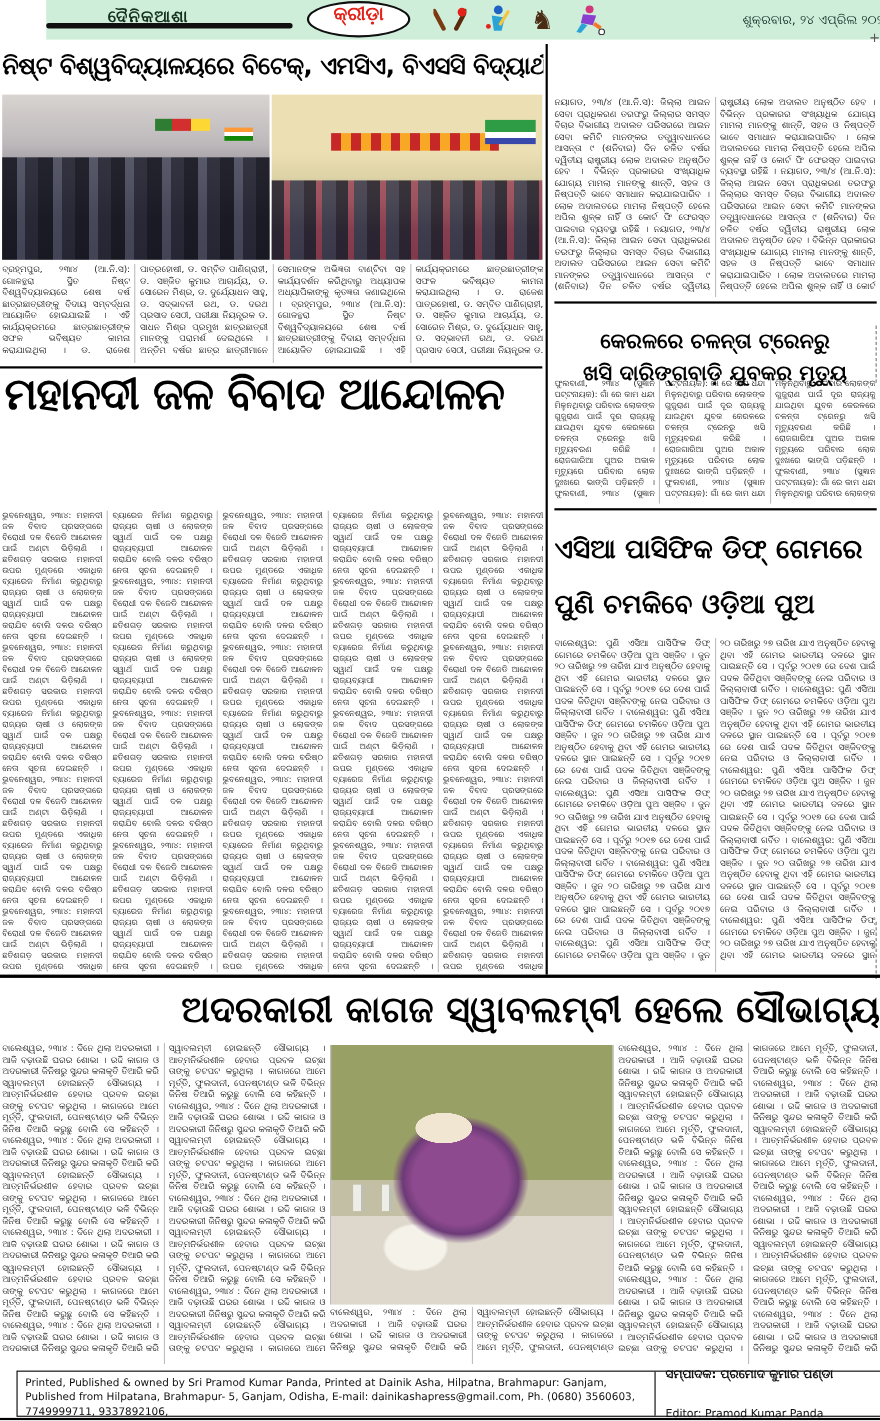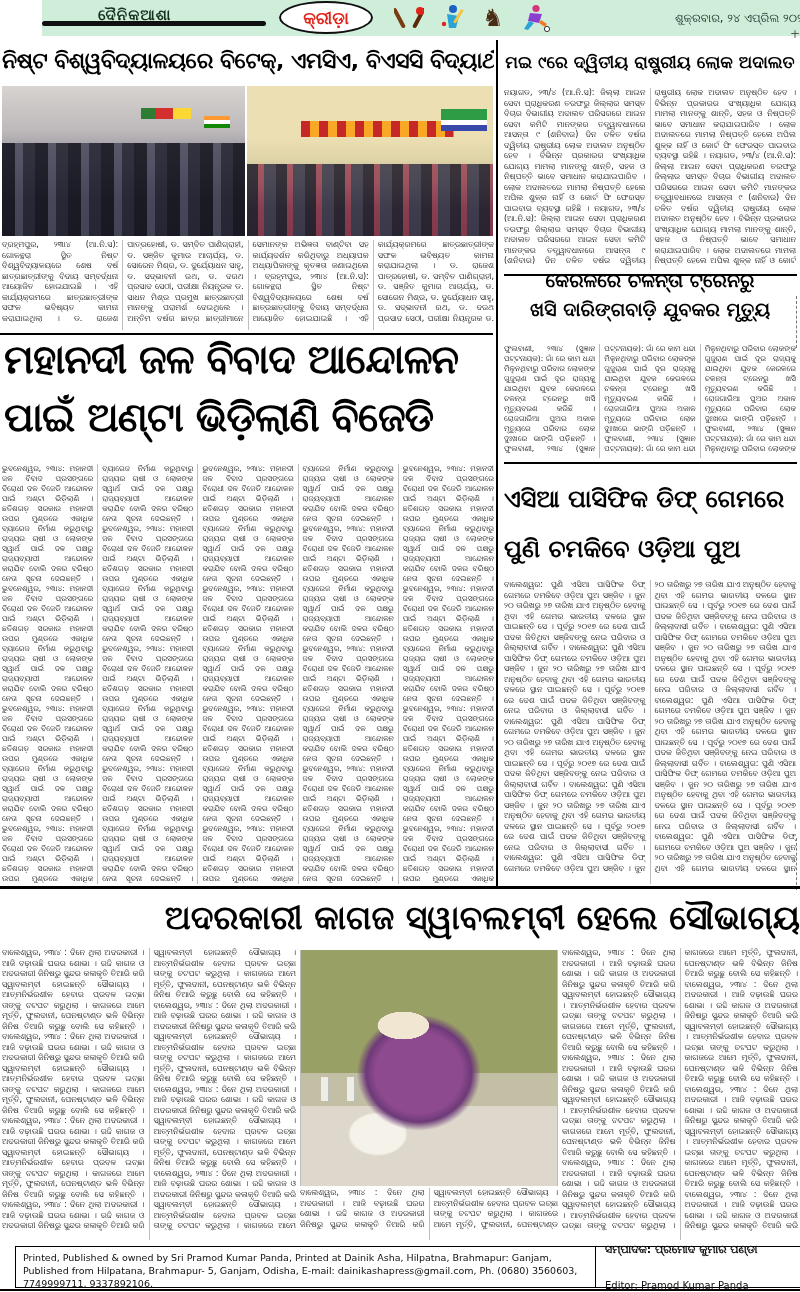--- a/index.html
+++ b/index.html
@@ -8,21 +8,21 @@
     position:relative; width:800px; height:1292px; margin:0 auto;
     background:#ffffff; overflow:hidden;
     font-family:"DejaVu Sans","Liberation Sans",sans-serif; color:#111;
   }
   
   .masthead { position:absolute; left:0; top:0; width:800px; height:36px; background:#cfeeda;margin-left:42px; }
   .mast-bar { position:absolute; left:0; top:21px; width:224px; height:5px; background:#101010; border-radius:3px; }
   .paper-name { position:absolute; left:56px; top:6px; font-size:15px; font-weight:bold; color:#15301d; letter-spacing:1px; }
   .section-oval {
     position:absolute; left:237px; top:1px; width:94px; height:33px; background:#fff;
-    border:2.5px solid #101010; border-radius:50%; display:flex; align-items:center; justify-content:center;
+    border:2.5px solid #101010; border-radius:50%; display:flex; justify-content:center;
   }
   .section-oval span { color:#e2231a; font-weight:bold; font-size:17px; }
   .mast-icons { position:absolute; left:352px; top:3px; height:30px; display:flex; align-items:center; gap:16px; }
   .mast-icons svg { display:block; }
   .date-text { position:absolute; right:32px; top:11px; font-size:11.5px; font-weight:normal; color:#143129; }
   .page-badge {
     position:absolute; right:8px; top:9px; width:17px; height:17px; background:#ec1e8c;
     color:#fff; font-size:11px; font-weight:bold; display:flex; align-items:center; justify-content:center;
   }
   .crop-plus { position:absolute; right:0px; top:27px; font-size:12px; color:#555; }
@@ -36,21 +36,21 @@
   .hr1   { left:0;   top:333px; width:493px; height:2px; }
   .hr-r1 { left:504px; top:274px; width:293px; height:2px; }
   .hr-r2 { left:504px; top:462px; width:293px; height:2px; }
   .hr-bottom { left:0; top:886px; width:800px; height:2.5px; }
   .hr-page-bottom { left:0; top:1289px; width:800px; height:2px; }
 
   
   .headline { font-weight:bold; color:#000; overflow:hidden; }
   .h-nist { position:absolute; left:2px; top:42px; width:492px; height:40px; font-size:22px; line-height:38px; white-space:nowrap; letter-spacing:-0.5px; }
   .h-lok  { position:absolute; left:504px; top:46px; width:292px; height:34px; font-size:17px; line-height:32px; text-align:center; white-space:nowrap; }
-  .h-kerala { position:absolute; left:504px; top:266px; width:292px; height:60px; font-size:19px; line-height:29px; text-align:center; }
+  .h-kerala { position:absolute; left:504px; top:296px; width:292px; height:60px; font-size:19px; line-height:29px; text-align:center; }
   .h-mahanadi { position:absolute; left:4px; top:330px; width:489px; height:118px; font-size:40px; line-height:58px; letter-spacing:-1px; }
   .h-asia { position:absolute; left:504px; top:474px; width:292px; height:102px; font-size:24px; line-height:50px; text-align:left; }
   .h-soubhagya { position:absolute; left:0; top:892px; width:800px; height:52px; font-size:33px; line-height:52px; text-align:right; }
   .headline .ln { display:block; }
 
   
   .cols {
     position:absolute; text-align:justify; overflow:hidden;
     font-size:8px; line-height:10.5px; color:#161616;
     column-gap:9px; column-rule:1px solid #bdbdbd;
@@ -156,34 +156,32 @@
   <div class="crop-dash dash-b"></div>
 
   <div class="vrule-main"></div>
 
   <h1 class="headline h-nist">ନିଷ୍ଟ ବିଶ୍ୱବିଦ୍ୟାଳୟରେ ବିଟେକ୍, ଏମସିଏ, ବିଏସସି ବିଦ୍ୟାର୍ଥୀଙ୍କୁ ବିଦାୟ ସମ୍ବର୍ଦ୍ଧନା</h1>
   <div class="photo photo-left"></div>
   <div class="photo photo-right"></div>
   <div class="cols nist-cols">ବ୍ରହ୍ମପୁର, ୨୩ା୪ (ଆ.ନି.ସ): ଗୋଳନ୍ଥରା ସ୍ଥିତ ନିଷ୍ଟ ବିଶ୍ୱବିଦ୍ୟାଳୟରେ ଶେଷ ବର୍ଷ ଛାତ୍ରଛାତ୍ରୀଙ୍କୁ ବିଦାୟ ସମ୍ବର୍ଦ୍ଧନା ଆୟୋଜିତ ହୋଇଯାଇଛି । ଏହି କାର୍ଯ୍ୟକ୍ରମରେ ଛାତ୍ରଛାତ୍ରୀଙ୍କ ସଫଳ ଭବିଷ୍ୟତ କାମନା କରାଯାଇଥିଲା । ଡ. ରାଜେଶ ପାତ୍ରହୋଷୀ, ଡ. ସମ୍ବିତ ପାଣିଗ୍ରାହୀ, ଡ. ସଞ୍ଜିତ କୁମାର ଆଚାର୍ଯ୍ୟ, ଡ. ସୋରେନ ମିଶ୍ର, ଡ. ଦୁର୍ଯ୍ୟୋଧନ ସାହୁ, ଡ. ସଦ୍ଭାବନୀ ରଥ, ଡ. ଦରଥ ପ୍ରସାଦ ସେଠୀ, ପରୀକ୍ଷା ନିୟନ୍ତ୍ରକ ଡ. ସାଧନ ମିଶ୍ର ପ୍ରମୁଖ ଛାତ୍ରଛାତ୍ରୀ ମାନଙ୍କୁ ପରାମର୍ଶ ଦେଇଥିଲେ । ଅନ୍ତିମ ବର୍ଷର ଛାତ୍ର ଛାତ୍ରୀମାନେ ସେମାନଙ୍କ ଅଭିଜ୍ଞତା ବାଣ୍ଟିବା ସହ କାର୍ଯ୍ୟଦର୍ଶନ କରିଥିବାରୁ ଅଧ୍ୟାପକ ଅଧ୍ୟାପିକାଙ୍କୁ କୃତଜ୍ଞତା ଜଣାଇଥିଲେ । ବ୍ରହ୍ମପୁର, ୨୩ା୪ (ଆ.ନି.ସ): ଗୋଳନ୍ଥରା ସ୍ଥିତ ନିଷ୍ଟ ବିଶ୍ୱବିଦ୍ୟାଳୟରେ ଶେଷ ବର୍ଷ ଛାତ୍ରଛାତ୍ରୀଙ୍କୁ ବିଦାୟ ସମ୍ବର୍ଦ୍ଧନା ଆୟୋଜିତ ହୋଇଯାଇଛି । ଏହି କାର୍ଯ୍ୟକ୍ରମରେ ଛାତ୍ରଛାତ୍ରୀଙ୍କ ସଫଳ ଭବିଷ୍ୟତ କାମନା କରାଯାଇଥିଲା । ଡ. ରାଜେଶ ପାତ୍ରହୋଷୀ, ଡ. ସମ୍ବିତ ପାଣିଗ୍ରାହୀ, ଡ. ସଞ୍ଜିତ କୁମାର ଆଚାର୍ଯ୍ୟ, ଡ. ସୋରେନ ମିଶ୍ର, ଡ. ଦୁର୍ଯ୍ୟୋଧନ ସାହୁ, ଡ. ସଦ୍ଭାବନୀ ରଥ, ଡ. ଦରଥ ପ୍ରସାଦ ସେଠୀ, ପରୀକ୍ଷା ନିୟନ୍ତ୍ରକ ଡ. ସାଧନ ମିଶ୍ର ପ୍ରମୁଖ ଛାତ୍ରଛାତ୍ରୀ ମାନଙ୍କୁ ପରାମର୍ଶ ଦେଇଥିଲେ । ଅନ୍ତିମ ବର୍ଷର ଛାତ୍ର ଛାତ୍ରୀମାନେ ସେମାନଙ୍କ ଅଭିଜ୍ଞତା ବାଣ୍ଟିବା ସହ କାର୍ଯ୍ୟଦର୍ଶନ କରିଥିବାରୁ ଅଧ୍ୟାପକ ଅଧ୍ୟାପିକାଙ୍କୁ କୃତଜ୍ଞତା ଜଣାଇଥିଲେ । ବ୍ରହ୍ମପୁର, ୨୩ା୪ (ଆ.ନି.ସ): ଗୋଳନ୍ଥରା ସ୍ଥିତ ନିଷ୍ଟ ବିଶ୍ୱବିଦ୍ୟାଳୟରେ ଶେଷ ବର୍ଷ ଛାତ୍ରଛାତ୍ରୀଙ୍କୁ ବିଦାୟ ସମ୍ବର୍ଦ୍ଧନା ଆୟୋଜିତ ହୋଇଯାଇଛି । ଏହି କାର୍ଯ୍ୟକ୍ରମରେ ଛାତ୍ରଛାତ୍ରୀଙ୍କ ସଫଳ ଭବିଷ୍ୟତ କାମନା କରାଯାଇଥିଲା । ଡ. ରାଜେଶ ପାତ୍ରହୋଷୀ, ଡ. ସମ୍ବିତ ପାଣିଗ୍ରାହୀ, ଡ. ସଞ୍ଜିତ କୁମାର ଆଚାର୍ଯ୍ୟ, ଡ. ସୋରେନ ମିଶ୍ର, ଡ. ଦୁର୍ଯ୍ୟୋଧନ ସାହୁ, ଡ. ସଦ୍ଭାବନୀ ରଥ, ଡ. ଦରଥ ପ୍ରସାଦ ସେଠୀ, ପରୀକ୍ଷା ନିୟନ୍ତ୍ରକ ଡ. ସାଧନ ମିଶ୍ର ପ୍ରମୁଖ ଛାତ୍ରଛାତ୍ରୀ ମାନଙ୍କୁ ପରାମର୍ଶ ଦେଇଥିଲେ । ଅନ୍ତିମ ବର୍ଷର ଛାତ୍ର ଛାତ୍ରୀମାନେ ସେମାନଙ୍କ ଅଭିଜ୍ଞତା ବାଣ୍ଟିବା ସହ କାର୍ଯ୍ୟଦର୍ଶନ କରିଥିବାରୁ ଅଧ୍ୟାପକ ଅଧ୍ୟାପିକାଙ୍କୁ କୃତଜ୍ଞତା ଜଣାଇଥିଲେ । ବ୍ରହ୍ମପୁର, ୨୩ା୪ (ଆ.ନି.ସ): ଗୋଳନ୍ଥରା ସ୍ଥିତ ନିଷ୍ଟ ବିଶ୍ୱବିଦ୍ୟାଳୟରେ ଶେଷ ବର୍ଷ ଛାତ୍ରଛାତ୍ରୀଙ୍କୁ ବିଦାୟ ସମ୍ବର୍ଦ୍ଧନା ଆୟୋଜିତ ହୋଇଯାଇଛି । ଏହି କାର୍ଯ୍ୟକ୍ରମରେ ଛାତ୍ରଛାତ୍ରୀଙ୍କ ସଫଳ ଭବିଷ୍ୟତ କାମନା କରାଯାଇଥିଲା । ଡ. ରାଜେଶ ପାତ୍ରହୋଷୀ, ଡ. ସମ୍ବିତ ପାଣିଗ୍ରାହୀ, ଡ. ସଞ୍ଜିତ କୁମାର ଆଚାର୍ଯ୍ୟ, ଡ. ସୋରେନ ମିଶ୍ର, ଡ. ଦୁର୍ଯ୍ୟୋଧନ ସାହୁ, ଡ. ସଦ୍ଭାବନୀ ରଥ, ଡ. ଦରଥ ପ୍ରସାଦ ସେଠୀ, ପରୀକ୍ଷା ନିୟନ୍ତ୍ରକ ଡ. ସାଧନ ମିଶ୍ର ପ୍ରମୁଖ ଛାତ୍ରଛାତ୍ରୀ ମାନଙ୍କୁ ପରାମର୍ଶ ଦେଇଥିଲେ । ଅନ୍ତିମ ବର୍ଷର ଛାତ୍ର ଛାତ୍ରୀମାନେ ସେମାନଙ୍କ ଅଭିଜ୍ଞତା ବାଣ୍ଟିବା ସହ କାର୍ଯ୍ୟଦର୍ଶନ କରିଥିବାରୁ ଅଧ୍ୟାପକ ଅଧ୍ୟାପିକାଙ୍କୁ କୃତଜ୍ଞତା ଜଣାଇଥିଲେ । ବ୍ରହ୍ମପୁର, ୨୩ା୪ (ଆ.ନି.ସ): ଗୋଳନ୍ଥରା ସ୍ଥିତ ନିଷ୍ଟ ବିଶ୍ୱବିଦ୍ୟାଳୟରେ ଶେଷ ବର୍ଷ ଛାତ୍ରଛାତ୍ରୀଙ୍କୁ ବିଦାୟ ସମ୍ବର୍ଦ୍ଧନା ଆୟୋଜିତ ହୋଇଯାଇଛି । ଏହି କାର୍ଯ୍ୟକ୍ରମରେ ଛାତ୍ରଛାତ୍ରୀଙ୍କ ସଫଳ ଭବିଷ୍ୟତ କାମନା କରାଯାଇଥିଲା । ଡ. ରାଜେଶ ପାତ୍ରହୋଷୀ, ଡ. ସମ୍ବିତ ପାଣିଗ୍ରାହୀ, ଡ. ସଞ୍ଜିତ କୁମାର ଆଚାର୍ଯ୍ୟ, ଡ. ସୋରେନ ମିଶ୍ର, ଡ. ଦୁର୍ଯ୍ୟୋଧନ ସାହୁ, ଡ. ସଦ୍ଭାବନୀ ରଥ, ଡ. ଦରଥ ପ୍ରସାଦ ସେଠୀ, ପରୀକ୍ଷା ନିୟନ୍ତ୍ରକ ଡ. ସାଧନ ମିଶ୍ର ପ୍ରମୁଖ ଛାତ୍ରଛାତ୍ରୀ ମାନଙ୍କୁ ପରାମର୍ଶ ଦେଇଥିଲେ । ଅନ୍ତିମ ବର୍ଷର ଛାତ୍ର ଛାତ୍ରୀମାନେ ସେମାନଙ୍କ ଅଭିଜ୍ଞତା ବାଣ୍ଟିବା ସହ କାର୍ଯ୍ୟଦର୍ଶନ କରିଥିବାରୁ ଅଧ୍ୟାପକ ଅଧ୍ୟାପିକାଙ୍କୁ କୃତଜ୍ଞତା ଜଣାଇଥିଲେ ।</div>
   <div class="hr hr1"></div>
 
-  <h2 class="headline h-lok">ମଇ ୯ରେ ଦ୍ୱିତୀୟ ରାଷ୍ଟ୍ରୀୟ ଲୋକ ଅଦାଲତ</h2>
   <div class="cols lok-cols">ନୟାଗଡ, ୨୩/୪ (ଆ.ନି.ସ): ଜିଲ୍ଲା ଆଇନ ସେବା ପ୍ରାଧିକରଣ ତରଫରୁ ଜିଲ୍ଲାର ସମସ୍ତ ବିଚାର ବିଭାଗୀୟ ଅଦାଲତ ପରିସରରେ ଆଇନ ସେବା କମିଟି ମାନଙ୍କର ତତ୍ତ୍ୱାବଧାନରେ ଆସନ୍ତା ୯ (ଶନିବାର) ଦିନ ଚଳିତ ବର୍ଷର ଦ୍ୱିତୀୟ ରାଷ୍ଟ୍ରୀୟ ଲୋକ ଅଦାଲତ ଅନୁଷ୍ଠିତ ହେବ । ବିଭିନ୍ନ ପ୍ରକାରର ସଂଖ୍ୟାଧିକ ଯୋଗ୍ୟ ମାମଲା ମାନଙ୍କୁ ଶାନ୍ତି, ସହଜ ଓ ନିଷ୍ପତ୍ତି ଭାବେ ସମାଧାନ କରାଯାଇପାରିବ । ଲୋକ ଅଦାଲତରେ ମାମଲା ନିଷ୍ପତ୍ତି ହେଲେ ଅପିଲ ଶୁଳ୍କ ନାହିଁ ଓ କୋର୍ଟ ଫି ଫେରସ୍ତ ପାଇବାର ବ୍ୟବସ୍ଥା ରହିଛି । ନୟାଗଡ, ୨୩/୪ (ଆ.ନି.ସ): ଜିଲ୍ଲା ଆଇନ ସେବା ପ୍ରାଧିକରଣ ତରଫରୁ ଜିଲ୍ଲାର ସମସ୍ତ ବିଚାର ବିଭାଗୀୟ ଅଦାଲତ ପରିସରରେ ଆଇନ ସେବା କମିଟି ମାନଙ୍କର ତତ୍ତ୍ୱାବଧାନରେ ଆସନ୍ତା ୯ (ଶନିବାର) ଦିନ ଚଳିତ ବର୍ଷର ଦ୍ୱିତୀୟ ରାଷ୍ଟ୍ରୀୟ ଲୋକ ଅଦାଲତ ଅନୁଷ୍ଠିତ ହେବ । ବିଭିନ୍ନ ପ୍ରକାରର ସଂଖ୍ୟାଧିକ ଯୋଗ୍ୟ ମାମଲା ମାନଙ୍କୁ ଶାନ୍ତି, ସହଜ ଓ ନିଷ୍ପତ୍ତି ଭାବେ ସମାଧାନ କରାଯାଇପାରିବ । ଲୋକ ଅଦାଲତରେ ମାମଲା ନିଷ୍ପତ୍ତି ହେଲେ ଅପିଲ ଶୁଳ୍କ ନାହିଁ ଓ କୋର୍ଟ ଫି ଫେରସ୍ତ ପାଇବାର ବ୍ୟବସ୍ଥା ରହିଛି । ନୟାଗଡ, ୨୩/୪ (ଆ.ନି.ସ): ଜିଲ୍ଲା ଆଇନ ସେବା ପ୍ରାଧିକରଣ ତରଫରୁ ଜିଲ୍ଲାର ସମସ୍ତ ବିଚାର ବିଭାଗୀୟ ଅଦାଲତ ପରିସରରେ ଆଇନ ସେବା କମିଟି ମାନଙ୍କର ତତ୍ତ୍ୱାବଧାନରେ ଆସନ୍ତା ୯ (ଶନିବାର) ଦିନ ଚଳିତ ବର୍ଷର ଦ୍ୱିତୀୟ ରାଷ୍ଟ୍ରୀୟ ଲୋକ ଅଦାଲତ ଅନୁଷ୍ଠିତ ହେବ । ବିଭିନ୍ନ ପ୍ରକାରର ସଂଖ୍ୟାଧିକ ଯୋଗ୍ୟ ମାମଲା ମାନଙ୍କୁ ଶାନ୍ତି, ସହଜ ଓ ନିଷ୍ପତ୍ତି ଭାବେ ସମାଧାନ କରାଯାଇପାରିବ । ଲୋକ ଅଦାଲତରେ ମାମଲା ନିଷ୍ପତ୍ତି ହେଲେ ଅପିଲ ଶୁଳ୍କ ନାହିଁ ଓ କୋର୍ଟ ଫି ଫେରସ୍ତ ପାଇବାର ବ୍ୟବସ୍ଥା ରହିଛି । ନୟାଗଡ, ୨୩/୪ (ଆ.ନି.ସ): ଜିଲ୍ଲା ଆଇନ ସେବା ପ୍ରାଧିକରଣ ତରଫରୁ ଜିଲ୍ଲାର ସମସ୍ତ ବିଚାର ବିଭାଗୀୟ ଅଦାଲତ ପରିସରରେ ଆଇନ ସେବା କମିଟି ମାନଙ୍କର ତତ୍ତ୍ୱାବଧାନରେ ଆସନ୍ତା ୯ (ଶନିବାର) ଦିନ ଚଳିତ ବର୍ଷର ଦ୍ୱିତୀୟ ରାଷ୍ଟ୍ରୀୟ ଲୋକ ଅଦାଲତ ଅନୁଷ୍ଠିତ ହେବ । ବିଭିନ୍ନ ପ୍ରକାରର ସଂଖ୍ୟାଧିକ ଯୋଗ୍ୟ ମାମଲା ମାନଙ୍କୁ ଶାନ୍ତି, ସହଜ ଓ ନିଷ୍ପତ୍ତି ଭାବେ ସମାଧାନ କରାଯାଇପାରିବ । ଲୋକ ଅଦାଲତରେ ମାମଲା ନିଷ୍ପତ୍ତି ହେଲେ ଅପିଲ ଶୁଳ୍କ ନାହିଁ ଓ କୋର୍ଟ ଫି ଫେରସ୍ତ ପାଇବାର ବ୍ୟବସ୍ଥା ରହିଛି । ନୟାଗଡ, ୨୩/୪ (ଆ.ନି.ସ): ଜିଲ୍ଲା ଆଇନ ସେବା ପ୍ରାଧିକରଣ ତରଫରୁ ଜିଲ୍ଲାର ସମସ୍ତ ବିଚାର ବିଭାଗୀୟ ଅଦାଲତ ପରିସରରେ ଆଇନ ସେବା କମିଟି ମାନଙ୍କର ତତ୍ତ୍ୱାବଧାନରେ ଆସନ୍ତା ୯ (ଶନିବାର) ଦିନ ଚଳିତ ବର୍ଷର ଦ୍ୱିତୀୟ ରାଷ୍ଟ୍ରୀୟ ଲୋକ ଅଦାଲତ ଅନୁଷ୍ଠିତ ହେବ । ବିଭିନ୍ନ ପ୍ରକାରର ସଂଖ୍ୟାଧିକ ଯୋଗ୍ୟ ମାମଲା ମାନଙ୍କୁ ଶାନ୍ତି, ସହଜ ଓ ନିଷ୍ପତ୍ତି ଭାବେ ସମାଧାନ କରାଯାଇପାରିବ । ଲୋକ ଅଦାଲତରେ ମାମଲା ନିଷ୍ପତ୍ତି ହେଲେ ଅପିଲ ଶୁଳ୍କ ନାହିଁ ଓ କୋର୍ଟ ଫି ଫେରସ୍ତ ପାଇବାର ବ୍ୟବସ୍ଥା ରହିଛି ।</div>
   <div class="hr hr-r1"></div>
 
   <h2 class="headline h-kerala">
     <span class="ln">କେରଳରେ ଚଳନ୍ତା ଟ୍ରେନରୁ</span>
     <span class="ln">ଖସି ଦାରିଙ୍ଗବାଡ଼ି ଯୁବକର ମୃତ୍ୟୁ</span>
   </h2>
   <div class="cols kerala-cols">ଫୁଲବାଣୀ, ୨୩ା୪ (ସୁଜ୍ଞାନ ପଟ୍ଟନାୟକ): ଗାଁ ରେ କାମ ଧନ୍ଦା ମିଳୁନଥିବାରୁ ପରିବାର ଲୋକଙ୍କ ଗୁଜୁରାଣ ପାଇଁ ଦୂର ରାଜ୍ୟକୁ ଯାଇଥିବା ଯୁବକ କେରଳରେ ଚଳନ୍ତା ଟ୍ରେନରୁ ଖସି ମୃତ୍ୟୁବରଣ କରିଛି । ରୋଜଗାରିଆ ପୁଅର ଅକାଳ ମୃତ୍ୟୁରେ ପରିବାର ଲୋକ ଦୁଃଖରେ ଭାଙ୍ଗି ପଡ଼ିଛନ୍ତି । ଫୁଲବାଣୀ, ୨୩ା୪ (ସୁଜ୍ଞାନ ପଟ୍ଟନାୟକ): ଗାଁ ରେ କାମ ଧନ୍ଦା ମିଳୁନଥିବାରୁ ପରିବାର ଲୋକଙ୍କ ଗୁଜୁରାଣ ପାଇଁ ଦୂର ରାଜ୍ୟକୁ ଯାଇଥିବା ଯୁବକ କେରଳରେ ଚଳନ୍ତା ଟ୍ରେନରୁ ଖସି ମୃତ୍ୟୁବରଣ କରିଛି । ରୋଜଗାରିଆ ପୁଅର ଅକାଳ ମୃତ୍ୟୁରେ ପରିବାର ଲୋକ ଦୁଃଖରେ ଭାଙ୍ଗି ପଡ଼ିଛନ୍ତି । ଫୁଲବାଣୀ, ୨୩ା୪ (ସୁଜ୍ଞାନ ପଟ୍ଟନାୟକ): ଗାଁ ରେ କାମ ଧନ୍ଦା ମିଳୁନଥିବାରୁ ପରିବାର ଲୋକଙ୍କ ଗୁଜୁରାଣ ପାଇଁ ଦୂର ରାଜ୍ୟକୁ ଯାଇଥିବା ଯୁବକ କେରଳରେ ଚଳନ୍ତା ଟ୍ରେନରୁ ଖସି ମୃତ୍ୟୁବରଣ କରିଛି । ରୋଜଗାରିଆ ପୁଅର ଅକାଳ ମୃତ୍ୟୁରେ ପରିବାର ଲୋକ ଦୁଃଖରେ ଭାଙ୍ଗି ପଡ଼ିଛନ୍ତି । ଫୁଲବାଣୀ, ୨୩ା୪ (ସୁଜ୍ଞାନ ପଟ୍ଟନାୟକ): ଗାଁ ରେ କାମ ଧନ୍ଦା ମିଳୁନଥିବାରୁ ପରିବାର ଲୋକଙ୍କ ଗୁଜୁରାଣ ପାଇଁ ଦୂର ରାଜ୍ୟକୁ ଯାଇଥିବା ଯୁବକ କେରଳରେ ଚଳନ୍ତା ଟ୍ରେନରୁ ଖସି ମୃତ୍ୟୁବରଣ କରିଛି । ରୋଜଗାରିଆ ପୁଅର ଅକାଳ ମୃତ୍ୟୁରେ ପରିବାର ଲୋକ ଦୁଃଖରେ ଭାଙ୍ଗି ପଡ଼ିଛନ୍ତି ।</div>
   <div class="hr hr-r2"></div>
 
   <h1 class="headline h-mahanadi">
     <span class="ln">ମହାନଦୀ ଜଳ ବିବାଦ ଆନ୍ଦୋଳନ</span>
-    <span class="ln">ପାଇଁ ଅଣ୍ଟା ଭିଡ଼ିଲାଣି ବିଜେଡି</span>
   </h1>
   <div class="cols mahanadi-cols">ଭୁବନେଶ୍ୱର, ୨୩ା୪: ମହାନଦୀ ଜଳ ବିବାଦ ପ୍ରସଙ୍ଗରେ ବିରୋଧୀ ଦଳ ବିଜେଡି ଆନ୍ଦୋଳନ ପାଇଁ ଅଣ୍ଟା ଭିଡ଼ିଲାଣି । ଛତିଶଗଡ଼ ସରକାର ମହାନଦୀ ଉପର ମୁଣ୍ଡରେ ଏକାଧିକ ବ୍ୟାରେଜ ନିର୍ମାଣ କରୁଥିବାରୁ ରାଜ୍ୟର ଚାଷୀ ଓ ଲୋକଙ୍କ ସ୍ୱାର୍ଥ ପାଇଁ ଦଳ ପକ୍ଷରୁ ରାଜ୍ୟବ୍ୟାପୀ ଆନ୍ଦୋଳନ କରାଯିବ ବୋଲି ଦଳର ବରିଷ୍ଠ ନେତା ସୂଚନା ଦେଇଛନ୍ତି । ଭୁବନେଶ୍ୱର, ୨୩ା୪: ମହାନଦୀ ଜଳ ବିବାଦ ପ୍ରସଙ୍ଗରେ ବିରୋଧୀ ଦଳ ବିଜେଡି ଆନ୍ଦୋଳନ ପାଇଁ ଅଣ୍ଟା ଭିଡ଼ିଲାଣି । ଛତିଶଗଡ଼ ସରକାର ମହାନଦୀ ଉପର ମୁଣ୍ଡରେ ଏକାଧିକ ବ୍ୟାରେଜ ନିର୍ମାଣ କରୁଥିବାରୁ ରାଜ୍ୟର ଚାଷୀ ଓ ଲୋକଙ୍କ ସ୍ୱାର୍ଥ ପାଇଁ ଦଳ ପକ୍ଷରୁ ରାଜ୍ୟବ୍ୟାପୀ ଆନ୍ଦୋଳନ କରାଯିବ ବୋଲି ଦଳର ବରିଷ୍ଠ ନେତା ସୂଚନା ଦେଇଛନ୍ତି । ଭୁବନେଶ୍ୱର, ୨୩ା୪: ମହାନଦୀ ଜଳ ବିବାଦ ପ୍ରସଙ୍ଗରେ ବିରୋଧୀ ଦଳ ବିଜେଡି ଆନ୍ଦୋଳନ ପାଇଁ ଅଣ୍ଟା ଭିଡ଼ିଲାଣି । ଛତିଶଗଡ଼ ସରକାର ମହାନଦୀ ଉପର ମୁଣ୍ଡରେ ଏକାଧିକ ବ୍ୟାରେଜ ନିର୍ମାଣ କରୁଥିବାରୁ ରାଜ୍ୟର ଚାଷୀ ଓ ଲୋକଙ୍କ ସ୍ୱାର୍ଥ ପାଇଁ ଦଳ ପକ୍ଷରୁ ରାଜ୍ୟବ୍ୟାପୀ ଆନ୍ଦୋଳନ କରାଯିବ ବୋଲି ଦଳର ବରିଷ୍ଠ ନେତା ସୂଚନା ଦେଇଛନ୍ତି । ଭୁବନେଶ୍ୱର, ୨୩ା୪: ମହାନଦୀ ଜଳ ବିବାଦ ପ୍ରସଙ୍ଗରେ ବିରୋଧୀ ଦଳ ବିଜେଡି ଆନ୍ଦୋଳନ ପାଇଁ ଅଣ୍ଟା ଭିଡ଼ିଲାଣି । ଛତିଶଗଡ଼ ସରକାର ମହାନଦୀ ଉପର ମୁଣ୍ଡରେ ଏକାଧିକ ବ୍ୟାରେଜ ନିର୍ମାଣ କରୁଥିବାରୁ ରାଜ୍ୟର ଚାଷୀ ଓ ଲୋକଙ୍କ ସ୍ୱାର୍ଥ ପାଇଁ ଦଳ ପକ୍ଷରୁ ରାଜ୍ୟବ୍ୟାପୀ ଆନ୍ଦୋଳନ କରାଯିବ ବୋଲି ଦଳର ବରିଷ୍ଠ ନେତା ସୂଚନା ଦେଇଛନ୍ତି । ଭୁବନେଶ୍ୱର, ୨୩ା୪: ମହାନଦୀ ଜଳ ବିବାଦ ପ୍ରସଙ୍ଗରେ ବିରୋଧୀ ଦଳ ବିଜେଡି ଆନ୍ଦୋଳନ ପାଇଁ ଅଣ୍ଟା ଭିଡ଼ିଲାଣି । ଛତିଶଗଡ଼ ସରକାର ମହାନଦୀ ଉପର ମୁଣ୍ଡରେ ଏକାଧିକ ବ୍ୟାରେଜ ନିର୍ମାଣ କରୁଥିବାରୁ ରାଜ୍ୟର ଚାଷୀ ଓ ଲୋକଙ୍କ ସ୍ୱାର୍ଥ ପାଇଁ ଦଳ ପକ୍ଷରୁ ରାଜ୍ୟବ୍ୟାପୀ ଆନ୍ଦୋଳନ କରାଯିବ ବୋଲି ଦଳର ବରିଷ୍ଠ ନେତା ସୂଚନା ଦେଇଛନ୍ତି । ଭୁବନେଶ୍ୱର, ୨୩ା୪: ମହାନଦୀ ଜଳ ବିବାଦ ପ୍ରସଙ୍ଗରେ ବିରୋଧୀ ଦଳ ବିଜେଡି ଆନ୍ଦୋଳନ ପାଇଁ ଅଣ୍ଟା ଭିଡ଼ିଲାଣି । ଛତିଶଗଡ଼ ସରକାର ମହାନଦୀ ଉପର ମୁଣ୍ଡରେ ଏକାଧିକ ବ୍ୟାରେଜ ନିର୍ମାଣ କରୁଥିବାରୁ ରାଜ୍ୟର ଚାଷୀ ଓ ଲୋକଙ୍କ ସ୍ୱାର୍ଥ ପାଇଁ ଦଳ ପକ୍ଷରୁ ରାଜ୍ୟବ୍ୟାପୀ ଆନ୍ଦୋଳନ କରାଯିବ ବୋଲି ଦଳର ବରିଷ୍ଠ ନେତା ସୂଚନା ଦେଇଛନ୍ତି । ଭୁବନେଶ୍ୱର, ୨୩ା୪: ମହାନଦୀ ଜଳ ବିବାଦ ପ୍ରସଙ୍ଗରେ ବିରୋଧୀ ଦଳ ବିଜେଡି ଆନ୍ଦୋଳନ ପାଇଁ ଅଣ୍ଟା ଭିଡ଼ିଲାଣି । ଛତିଶଗଡ଼ ସରକାର ମହାନଦୀ ଉପର ମୁଣ୍ଡରେ ଏକାଧିକ ବ୍ୟାରେଜ ନିର୍ମାଣ କରୁଥିବାରୁ ରାଜ୍ୟର ଚାଷୀ ଓ ଲୋକଙ୍କ ସ୍ୱାର୍ଥ ପାଇଁ ଦଳ ପକ୍ଷରୁ ରାଜ୍ୟବ୍ୟାପୀ ଆନ୍ଦୋଳନ କରାଯିବ ବୋଲି ଦଳର ବରିଷ୍ଠ ନେତା ସୂଚନା ଦେଇଛନ୍ତି । ଭୁବନେଶ୍ୱର, ୨୩ା୪: ମହାନଦୀ ଜଳ ବିବାଦ ପ୍ରସଙ୍ଗରେ ବିରୋଧୀ ଦଳ ବିଜେଡି ଆନ୍ଦୋଳନ ପାଇଁ ଅଣ୍ଟା ଭିଡ଼ିଲାଣି । ଛତିଶଗଡ଼ ସରକାର ମହାନଦୀ ଉପର ମୁଣ୍ଡରେ ଏକାଧିକ ବ୍ୟାରେଜ ନିର୍ମାଣ କରୁଥିବାରୁ ରାଜ୍ୟର ଚାଷୀ ଓ ଲୋକଙ୍କ ସ୍ୱାର୍ଥ ପାଇଁ ଦଳ ପକ୍ଷରୁ ରାଜ୍ୟବ୍ୟାପୀ ଆନ୍ଦୋଳନ କରାଯିବ ବୋଲି ଦଳର ବରିଷ୍ଠ ନେତା ସୂଚନା ଦେଇଛନ୍ତି । ଭୁବନେଶ୍ୱର, ୨୩ା୪: ମହାନଦୀ ଜଳ ବିବାଦ ପ୍ରସଙ୍ଗରେ ବିରୋଧୀ ଦଳ ବିଜେଡି ଆନ୍ଦୋଳନ ପାଇଁ ଅଣ୍ଟା ଭିଡ଼ିଲାଣି । ଛତିଶଗଡ଼ ସରକାର ମହାନଦୀ ଉପର ମୁଣ୍ଡରେ ଏକାଧିକ ବ୍ୟାରେଜ ନିର୍ମାଣ କରୁଥିବାରୁ ରାଜ୍ୟର ଚାଷୀ ଓ ଲୋକଙ୍କ ସ୍ୱାର୍ଥ ପାଇଁ ଦଳ ପକ୍ଷରୁ ରାଜ୍ୟବ୍ୟାପୀ ଆନ୍ଦୋଳନ କରାଯିବ ବୋଲି ଦଳର ବରିଷ୍ଠ ନେତା ସୂଚନା ଦେଇଛନ୍ତି । ଭୁବନେଶ୍ୱର, ୨୩ା୪: ମହାନଦୀ ଜଳ ବିବାଦ ପ୍ରସଙ୍ଗରେ ବିରୋଧୀ ଦଳ ବିଜେଡି ଆନ୍ଦୋଳନ ପାଇଁ ଅଣ୍ଟା ଭିଡ଼ିଲାଣି । ଛତିଶଗଡ଼ ସରକାର ମହାନଦୀ ଉପର ମୁଣ୍ଡରେ ଏକାଧିକ ବ୍ୟାରେଜ ନିର୍ମାଣ କରୁଥିବାରୁ ରାଜ୍ୟର ଚାଷୀ ଓ ଲୋକଙ୍କ ସ୍ୱାର୍ଥ ପାଇଁ ଦଳ ପକ୍ଷରୁ ରାଜ୍ୟବ୍ୟାପୀ ଆନ୍ଦୋଳନ କରାଯିବ ବୋଲି ଦଳର ବରିଷ୍ଠ ନେତା ସୂଚନା ଦେଇଛନ୍ତି । ଭୁବନେଶ୍ୱର, ୨୩ା୪: ମହାନଦୀ ଜଳ ବିବାଦ ପ୍ରସଙ୍ଗରେ ବିରୋଧୀ ଦଳ ବିଜେଡି ଆନ୍ଦୋଳନ ପାଇଁ ଅଣ୍ଟା ଭିଡ଼ିଲାଣି । ଛତିଶଗଡ଼ ସରକାର ମହାନଦୀ ଉପର ମୁଣ୍ଡରେ ଏକାଧିକ ବ୍ୟାରେଜ ନିର୍ମାଣ କରୁଥିବାରୁ ରାଜ୍ୟର ଚାଷୀ ଓ ଲୋକଙ୍କ ସ୍ୱାର୍ଥ ପାଇଁ ଦଳ ପକ୍ଷରୁ ରାଜ୍ୟବ୍ୟାପୀ ଆନ୍ଦୋଳନ କରାଯିବ ବୋଲି ଦଳର ବରିଷ୍ଠ ନେତା ସୂଚନା ଦେଇଛନ୍ତି । ଭୁବନେଶ୍ୱର, ୨୩ା୪: ମହାନଦୀ ଜଳ ବିବାଦ ପ୍ରସଙ୍ଗରେ ବିରୋଧୀ ଦଳ ବିଜେଡି ଆନ୍ଦୋଳନ ପାଇଁ ଅଣ୍ଟା ଭିଡ଼ିଲାଣି । ଛତିଶଗଡ଼ ସରକାର ମହାନଦୀ ଉପର ମୁଣ୍ଡରେ ଏକାଧିକ ବ୍ୟାରେଜ ନିର୍ମାଣ କରୁଥିବାରୁ ରାଜ୍ୟର ଚାଷୀ ଓ ଲୋକଙ୍କ ସ୍ୱାର୍ଥ ପାଇଁ ଦଳ ପକ୍ଷରୁ ରାଜ୍ୟବ୍ୟାପୀ ଆନ୍ଦୋଳନ କରାଯିବ ବୋଲି ଦଳର ବରିଷ୍ଠ ନେତା ସୂଚନା ଦେଇଛନ୍ତି । ଭୁବନେଶ୍ୱର, ୨୩ା୪: ମହାନଦୀ ଜଳ ବିବାଦ ପ୍ରସଙ୍ଗରେ ବିରୋଧୀ ଦଳ ବିଜେଡି ଆନ୍ଦୋଳନ ପାଇଁ ଅଣ୍ଟା ଭିଡ଼ିଲାଣି । ଛତିଶଗଡ଼ ସରକାର ମହାନଦୀ ଉପର ମୁଣ୍ଡରେ ଏକାଧିକ ବ୍ୟାରେଜ ନିର୍ମାଣ କରୁଥିବାରୁ ରାଜ୍ୟର ଚାଷୀ ଓ ଲୋକଙ୍କ ସ୍ୱାର୍ଥ ପାଇଁ ଦଳ ପକ୍ଷରୁ ରାଜ୍ୟବ୍ୟାପୀ ଆନ୍ଦୋଳନ କରାଯିବ ବୋଲି ଦଳର ବରିଷ୍ଠ ନେତା ସୂଚନା ଦେଇଛନ୍ତି । ଭୁବନେଶ୍ୱର, ୨୩ା୪: ମହାନଦୀ ଜଳ ବିବାଦ ପ୍ରସଙ୍ଗରେ ବିରୋଧୀ ଦଳ ବିଜେଡି ଆନ୍ଦୋଳନ ପାଇଁ ଅଣ୍ଟା ଭିଡ଼ିଲାଣି । ଛତିଶଗଡ଼ ସରକାର ମହାନଦୀ ଉପର ମୁଣ୍ଡରେ ଏକାଧିକ ବ୍ୟାରେଜ ନିର୍ମାଣ କରୁଥିବାରୁ ରାଜ୍ୟର ଚାଷୀ ଓ ଲୋକଙ୍କ ସ୍ୱାର୍ଥ ପାଇଁ ଦଳ ପକ୍ଷରୁ ରାଜ୍ୟବ୍ୟାପୀ ଆନ୍ଦୋଳନ କରାଯିବ ବୋଲି ଦଳର ବରିଷ୍ଠ ନେତା ସୂଚନା ଦେଇଛନ୍ତି । ଭୁବନେଶ୍ୱର, ୨୩ା୪: ମହାନଦୀ ଜଳ ବିବାଦ ପ୍ରସଙ୍ଗରେ ବିରୋଧୀ ଦଳ ବିଜେଡି ଆନ୍ଦୋଳନ ପାଇଁ ଅଣ୍ଟା ଭିଡ଼ିଲାଣି । ଛତିଶଗଡ଼ ସରକାର ମହାନଦୀ ଉପର ମୁଣ୍ଡରେ ଏକାଧିକ ବ୍ୟାରେଜ ନିର୍ମାଣ କରୁଥିବାରୁ ରାଜ୍ୟର ଚାଷୀ ଓ ଲୋକଙ୍କ ସ୍ୱାର୍ଥ ପାଇଁ ଦଳ ପକ୍ଷରୁ ରାଜ୍ୟବ୍ୟାପୀ ଆନ୍ଦୋଳନ କରାଯିବ ବୋଲି ଦଳର ବରିଷ୍ଠ ନେତା ସୂଚନା ଦେଇଛନ୍ତି । ଭୁବନେଶ୍ୱର, ୨୩ା୪: ମହାନଦୀ ଜଳ ବିବାଦ ପ୍ରସଙ୍ଗରେ ବିରୋଧୀ ଦଳ ବିଜେଡି ଆନ୍ଦୋଳନ ପାଇଁ ଅଣ୍ଟା ଭିଡ଼ିଲାଣି । ଛତିଶଗଡ଼ ସରକାର ମହାନଦୀ ଉପର ମୁଣ୍ଡରେ ଏକାଧିକ ବ୍ୟାରେଜ ନିର୍ମାଣ କରୁଥିବାରୁ ରାଜ୍ୟର ଚାଷୀ ଓ ଲୋକଙ୍କ ସ୍ୱାର୍ଥ ପାଇଁ ଦଳ ପକ୍ଷରୁ ରାଜ୍ୟବ୍ୟାପୀ ଆନ୍ଦୋଳନ କରାଯିବ ବୋଲି ଦଳର ବରିଷ୍ଠ ନେତା ସୂଚନା ଦେଇଛନ୍ତି । ଭୁବନେଶ୍ୱର, ୨୩ା୪: ମହାନଦୀ ଜଳ ବିବାଦ ପ୍ରସଙ୍ଗରେ ବିରୋଧୀ ଦଳ ବିଜେଡି ଆନ୍ଦୋଳନ ପାଇଁ ଅଣ୍ଟା ଭିଡ଼ିଲାଣି । ଛତିଶଗଡ଼ ସରକାର ମହାନଦୀ ଉପର ମୁଣ୍ଡରେ ଏକାଧିକ ବ୍ୟାରେଜ ନିର୍ମାଣ କରୁଥିବାରୁ ରାଜ୍ୟର ଚାଷୀ ଓ ଲୋକଙ୍କ ସ୍ୱାର୍ଥ ପାଇଁ ଦଳ ପକ୍ଷରୁ ରାଜ୍ୟବ୍ୟାପୀ ଆନ୍ଦୋଳନ କରାଯିବ ବୋଲି ଦଳର ବରିଷ୍ଠ ନେତା ସୂଚନା ଦେଇଛନ୍ତି । ଭୁବନେଶ୍ୱର, ୨୩ା୪: ମହାନଦୀ ଜଳ ବିବାଦ ପ୍ରସଙ୍ଗରେ ବିରୋଧୀ ଦଳ ବିଜେଡି ଆନ୍ଦୋଳନ ପାଇଁ ଅଣ୍ଟା ଭିଡ଼ିଲାଣି । ଛତିଶଗଡ଼ ସରକାର ମହାନଦୀ ଉପର ମୁଣ୍ଡରେ ଏକାଧିକ ବ୍ୟାରେଜ ନିର୍ମାଣ କରୁଥିବାରୁ ରାଜ୍ୟର ଚାଷୀ ଓ ଲୋକଙ୍କ ସ୍ୱାର୍ଥ ପାଇଁ ଦଳ ପକ୍ଷରୁ ରାଜ୍ୟବ୍ୟାପୀ ଆନ୍ଦୋଳନ କରାଯିବ ବୋଲି ଦଳର ବରିଷ୍ଠ ନେତା ସୂଚନା ଦେଇଛନ୍ତି ।</div>
 
   <h2 class="headline h-asia">
     <span class="ln">ଏସିଆ ପାସିଫିକ ଡିଫ୍ ଗେମରେ</span>
     <span class="ln">ପୁଣି ଚମକିବେ ଓଡ଼ିଆ ପୁଅ ସଞ୍ଜିବ</span>
   </h2>
   <div class="cols asia-cols">ବାଲେଶ୍ୱର: ପୁଣି ଏସିଆ ପାସିଫିକ ଡିଫ୍ ଗେମରେ ଚମକିବେ ଓଡ଼ିଆ ପୁଅ ସଞ୍ଜିବ । ଜୁନ ୨୦ ତାରିଖରୁ ୨୭ ତାରିଖ ଯାଏ ଅନୁଷ୍ଠିତ ହେବାକୁ ଥିବା ଏହି ଗେମର ଭାରତୀୟ ଦଳରେ ସ୍ଥାନ ପାଇଛନ୍ତି ସେ । ପୂର୍ବରୁ ୨୦୧୭ ରେ ଦେଶ ପାଇଁ ପଦକ ଜିତିଥିବା ସଞ୍ଜିବଙ୍କୁ ନେଇ ପରିବାର ଓ ଜିଲ୍ଲାବାସୀ ଗର୍ବିତ । ବାଲେଶ୍ୱର: ପୁଣି ଏସିଆ ପାସିଫିକ ଡିଫ୍ ଗେମରେ ଚମକିବେ ଓଡ଼ିଆ ପୁଅ ସଞ୍ଜିବ । ଜୁନ ୨୦ ତାରିଖରୁ ୨୭ ତାରିଖ ଯାଏ ଅନୁଷ୍ଠିତ ହେବାକୁ ଥିବା ଏହି ଗେମର ଭାରତୀୟ ଦଳରେ ସ୍ଥାନ ପାଇଛନ୍ତି ସେ । ପୂର୍ବରୁ ୨୦୧୭ ରେ ଦେଶ ପାଇଁ ପଦକ ଜିତିଥିବା ସଞ୍ଜିବଙ୍କୁ ନେଇ ପରିବାର ଓ ଜିଲ୍ଲାବାସୀ ଗର୍ବିତ । ବାଲେଶ୍ୱର: ପୁଣି ଏସିଆ ପାସିଫିକ ଡିଫ୍ ଗେମରେ ଚମକିବେ ଓଡ଼ିଆ ପୁଅ ସଞ୍ଜିବ । ଜୁନ ୨୦ ତାରିଖରୁ ୨୭ ତାରିଖ ଯାଏ ଅନୁଷ୍ଠିତ ହେବାକୁ ଥିବା ଏହି ଗେମର ଭାରତୀୟ ଦଳରେ ସ୍ଥାନ ପାଇଛନ୍ତି ସେ । ପୂର୍ବରୁ ୨୦୧୭ ରେ ଦେଶ ପାଇଁ ପଦକ ଜିତିଥିବା ସଞ୍ଜିବଙ୍କୁ ନେଇ ପରିବାର ଓ ଜିଲ୍ଲାବାସୀ ଗର୍ବିତ । ବାଲେଶ୍ୱର: ପୁଣି ଏସିଆ ପାସିଫିକ ଡିଫ୍ ଗେମରେ ଚମକିବେ ଓଡ଼ିଆ ପୁଅ ସଞ୍ଜିବ । ଜୁନ ୨୦ ତାରିଖରୁ ୨୭ ତାରିଖ ଯାଏ ଅନୁଷ୍ଠିତ ହେବାକୁ ଥିବା ଏହି ଗେମର ଭାରତୀୟ ଦଳରେ ସ୍ଥାନ ପାଇଛନ୍ତି ସେ । ପୂର୍ବରୁ ୨୦୧୭ ରେ ଦେଶ ପାଇଁ ପଦକ ଜିତିଥିବା ସଞ୍ଜିବଙ୍କୁ ନେଇ ପରିବାର ଓ ଜିଲ୍ଲାବାସୀ ଗର୍ବିତ । ବାଲେଶ୍ୱର: ପୁଣି ଏସିଆ ପାସିଫିକ ଡିଫ୍ ଗେମରେ ଚମକିବେ ଓଡ଼ିଆ ପୁଅ ସଞ୍ଜିବ । ଜୁନ ୨୦ ତାରିଖରୁ ୨୭ ତାରିଖ ଯାଏ ଅନୁଷ୍ଠିତ ହେବାକୁ ଥିବା ଏହି ଗେମର ଭାରତୀୟ ଦଳରେ ସ୍ଥାନ ପାଇଛନ୍ତି ସେ । ପୂର୍ବରୁ ୨୦୧୭ ରେ ଦେଶ ପାଇଁ ପଦକ ଜିତିଥିବା ସଞ୍ଜିବଙ୍କୁ ନେଇ ପରିବାର ଓ ଜିଲ୍ଲାବାସୀ ଗର୍ବିତ । ବାଲେଶ୍ୱର: ପୁଣି ଏସିଆ ପାସିଫିକ ଡିଫ୍ ଗେମରେ ଚମକିବେ ଓଡ଼ିଆ ପୁଅ ସଞ୍ଜିବ । ଜୁନ ୨୦ ତାରିଖରୁ ୨୭ ତାରିଖ ଯାଏ ଅନୁଷ୍ଠିତ ହେବାକୁ ଥିବା ଏହି ଗେମର ଭାରତୀୟ ଦଳରେ ସ୍ଥାନ ପାଇଛନ୍ତି ସେ । ପୂର୍ବରୁ ୨୦୧୭ ରେ ଦେଶ ପାଇଁ ପଦକ ଜିତିଥିବା ସଞ୍ଜିବଙ୍କୁ ନେଇ ପରିବାର ଓ ଜିଲ୍ଲାବାସୀ ଗର୍ବିତ । ବାଲେଶ୍ୱର: ପୁଣି ଏସିଆ ପାସିଫିକ ଡିଫ୍ ଗେମରେ ଚମକିବେ ଓଡ଼ିଆ ପୁଅ ସଞ୍ଜିବ । ଜୁନ ୨୦ ତାରିଖରୁ ୨୭ ତାରିଖ ଯାଏ ଅନୁଷ୍ଠିତ ହେବାକୁ ଥିବା ଏହି ଗେମର ଭାରତୀୟ ଦଳରେ ସ୍ଥାନ ପାଇଛନ୍ତି ସେ । ପୂର୍ବରୁ ୨୦୧୭ ରେ ଦେଶ ପାଇଁ ପଦକ ଜିତିଥିବା ସଞ୍ଜିବଙ୍କୁ ନେଇ ପରିବାର ଓ ଜିଲ୍ଲାବାସୀ ଗର୍ବିତ । ବାଲେଶ୍ୱର: ପୁଣି ଏସିଆ ପାସିଫିକ ଡିଫ୍ ଗେମରେ ଚମକିବେ ଓଡ଼ିଆ ପୁଅ ସଞ୍ଜିବ । ଜୁନ ୨୦ ତାରିଖରୁ ୨୭ ତାରିଖ ଯାଏ ଅନୁଷ୍ଠିତ ହେବାକୁ ଥିବା ଏହି ଗେମର ଭାରତୀୟ ଦଳରେ ସ୍ଥାନ ପାଇଛନ୍ତି ସେ । ପୂର୍ବରୁ ୨୦୧୭ ରେ ଦେଶ ପାଇଁ ପଦକ ଜିତିଥିବା ସଞ୍ଜିବଙ୍କୁ ନେଇ ପରିବାର ଓ ଜିଲ୍ଲାବାସୀ ଗର୍ବିତ । ବାଲେଶ୍ୱର: ପୁଣି ଏସିଆ ପାସିଫିକ ଡିଫ୍ ଗେମରେ ଚମକିବେ ଓଡ଼ିଆ ପୁଅ ସଞ୍ଜିବ । ଜୁନ ୨୦ ତାରିଖରୁ ୨୭ ତାରିଖ ଯାଏ ଅନୁଷ୍ଠିତ ହେବାକୁ ଥିବା ଏହି ଗେମର ଭାରତୀୟ ଦଳରେ ସ୍ଥାନ ପାଇଛନ୍ତି ସେ । ପୂର୍ବରୁ ୨୦୧୭ ରେ ଦେଶ ପାଇଁ ପଦକ ଜିତିଥିବା ସଞ୍ଜିବଙ୍କୁ ନେଇ ପରିବାର ଓ ଜିଲ୍ଲାବାସୀ ଗର୍ବିତ । ବାଲେଶ୍ୱର: ପୁଣି ଏସିଆ ପାସିଫିକ ଡିଫ୍ ଗେମରେ ଚମକିବେ ଓଡ଼ିଆ ପୁଅ ସଞ୍ଜିବ । ଜୁନ ୨୦ ତାରିଖରୁ ୨୭ ତାରିଖ ଯାଏ ଅନୁଷ୍ଠିତ ହେବାକୁ ଥିବା ଏହି ଗେମର ଭାରତୀୟ ଦଳରେ ସ୍ଥାନ ପାଇଛନ୍ତି ସେ । ପୂର୍ବରୁ ୨୦୧୭ ରେ ଦେଶ ପାଇଁ ପଦକ ଜିତିଥିବା ସଞ୍ଜିବଙ୍କୁ ନେଇ ପରିବାର ଓ ଜିଲ୍ଲାବାସୀ ଗର୍ବିତ । ବାଲେଶ୍ୱର: ପୁଣି ଏସିଆ ପାସିଫିକ ଡିଫ୍ ଗେମରେ ଚମକିବେ ଓଡ଼ିଆ ପୁଅ ସଞ୍ଜିବ । ଜୁନ ୨୦ ତାରିଖରୁ ୨୭ ତାରିଖ ଯାଏ ଅନୁଷ୍ଠିତ ହେବାକୁ ଥିବା ଏହି ଗେମର ଭାରତୀୟ ଦଳରେ ସ୍ଥାନ ପାଇଛନ୍ତି ସେ । ପୂର୍ବରୁ ୨୦୧୭ ରେ ଦେଶ ପାଇଁ ପଦକ ଜିତିଥିବା ସଞ୍ଜିବଙ୍କୁ ନେଇ ପରିବାର ଓ ଜିଲ୍ଲାବାସୀ ଗର୍ବିତ । ବାଲେଶ୍ୱର: ପୁଣି ଏସିଆ ପାସିଫିକ ଡିଫ୍ ଗେମରେ ଚମକିବେ ଓଡ଼ିଆ ପୁଅ ସଞ୍ଜିବ । ଜୁନ ୨୦ ତାରିଖରୁ ୨୭ ତାରିଖ ଯାଏ ଅନୁଷ୍ଠିତ ହେବାକୁ ଥିବା ଏହି ଗେମର ଭାରତୀୟ ଦଳରେ ସ୍ଥାନ ପାଇଛନ୍ତି ସେ । ପୂର୍ବରୁ ୨୦୧୭ ରେ ଦେଶ ପାଇଁ ପଦକ ଜିତିଥିବା ସଞ୍ଜିବଙ୍କୁ ନେଇ ପରିବାର ଓ ଜିଲ୍ଲାବାସୀ ଗର୍ବିତ ।</div>
 
   <div class="hr hr-bottom"></div>

